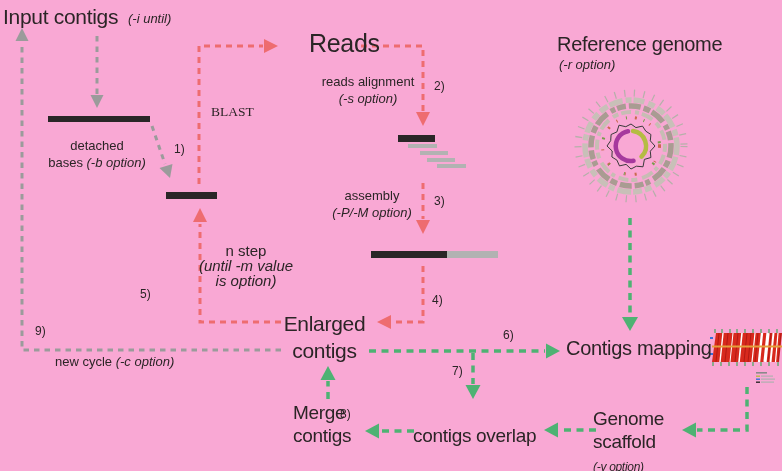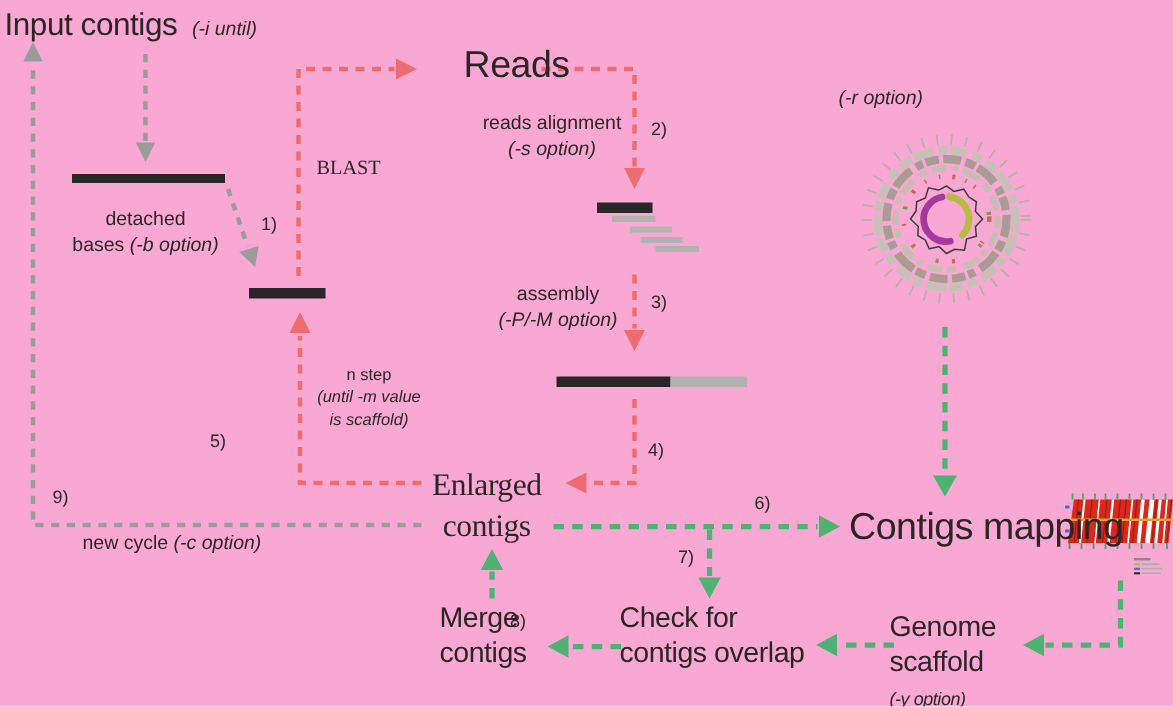--- a/index.html
+++ b/index.html
@@ -5,21 +5,21 @@
   html,body{margin:0;padding:0;background:#ffffff;}
   #stage{
     position:relative;width:782px;height:471px;background:#f9a8d4;overflow:hidden;
     font-family:"Liberation Sans", sans-serif;color:#2b2526;
   }
   #diagram-svg{position:absolute;left:0;top:0;}
   .txt{position:absolute;white-space:nowrap;}
   .big{font-size:21px;letter-spacing:-0.3px;color:#2b2526;}
   .huge{font-size:25px;letter-spacing:-0.3px;color:#2b2526;}
   .node{font-size:19px;letter-spacing:-0.3px;line-height:23px;text-align:left;color:#2b2526;}
-  .enl{font-size:21px;line-height:27px;text-align:center;letter-spacing:-0.3px;font-family:Liberation Serif, serif;}
+  .enl{font-size:21px;line-height:27px;text-align:center;letter-spacing:-0.3px;}
   .lbl{font-size:13px;line-height:17px;text-align:center;color:#2b2526;}
   .it{font-style:italic;}
   .num{font-size:12px;color:#2b2526;}
 </style>
 </head>
 <body>
 
 <div id="stage">
 
   <svg id="diagram-svg" width="782" height="471" viewBox="0 0 782 471">
@@ -209,52 +209,53 @@
   <div class="txt num" style="left:434px;top:79px;">2)</div>
 
   <div class="txt lbl" style="left:322px;top:187px;width:100px;text-align:center;">
     <span>assembly</span><br>
     <span class="it">(-P/-M option)</span>
   </div>
   <div class="txt num" style="left:434px;top:194px;">3)</div>
 
   <div class="txt num" style="left:432px;top:293px;">4)</div>
 
-  <div class="txt lbl" style="left:196px;top:243px;width:100px;font-size:11px;line-height:15px;">
+  <div class="txt lbl" style="left:196px;top:243px;width:100px;font-size:15px;line-height:15px;">
     <span>n step</span><br>
     <span class="it">(until -m value</span><br>
-    <span class="it">is scaffold)</span>
+    <span class="it">is option)</span>
   </div>
   <div class="txt num" style="left:140px;top:287px;">5)</div>
 
   <div class="txt enl" style="left:272px;top:310px;width:105px;">
     <span>Enlarged</span><br>
     <span>contigs</span>
   </div>
 
   <div class="txt num" style="left:35px;top:324px;">9)</div>
   <div class="txt lbl" style="left:55px;top:353px;">
     <span>new cycle </span><span class="it">(-c option)</span>
   </div>
 
   <div class="txt num" style="left:503px;top:328px;">6)</div>
   <div class="txt num" style="left:452px;top:364px;">7)</div>
   <div class="txt num" style="left:340px;top:407px;">8)</div>
 
-  <div class="txt big" style="left:566px;top:337px;font-size:25px;">Contigs mapping</div>
-
+  <div class="txt big" style="left:566px;top:337px;font-size:20px;">Contigs mapping</div>
+
+  <div class="txt big" style="left:557px;top:33px;font-size:20px;">Reference genome</div>
   <div class="txt it" style="left:559px;top:57px;font-size:13px;">(-r option)</div>
 
   <div class="txt node" style="left:293px;top:401px;width:75px;">
     <span>Merge</span><br>
     <span>contigs</span>
   </div>
 
   <div class="txt node" style="left:413px;top:401px;width:135px;">
-    <span>Check for</span><br>
+    <br>
     <span>contigs overlap</span>
   </div>
 
   <div class="txt node" style="left:593px;top:407px;width:80px;">
     <span>Genome</span><br>
     <span>scaffold</span><br>
     <span class="it" style="font-size:12px;">(-y option)</span>
   </div>
 
 </div>

